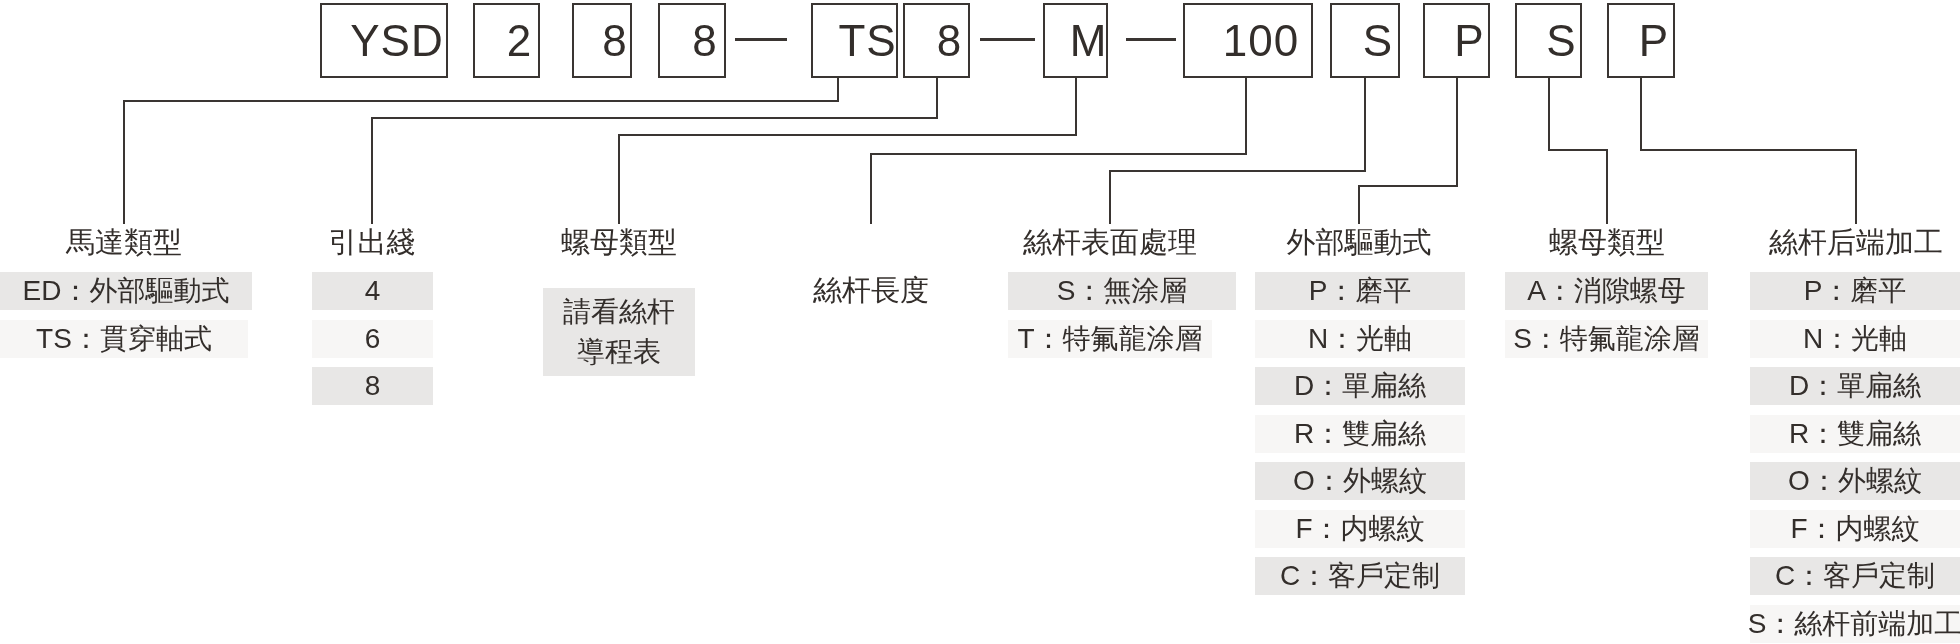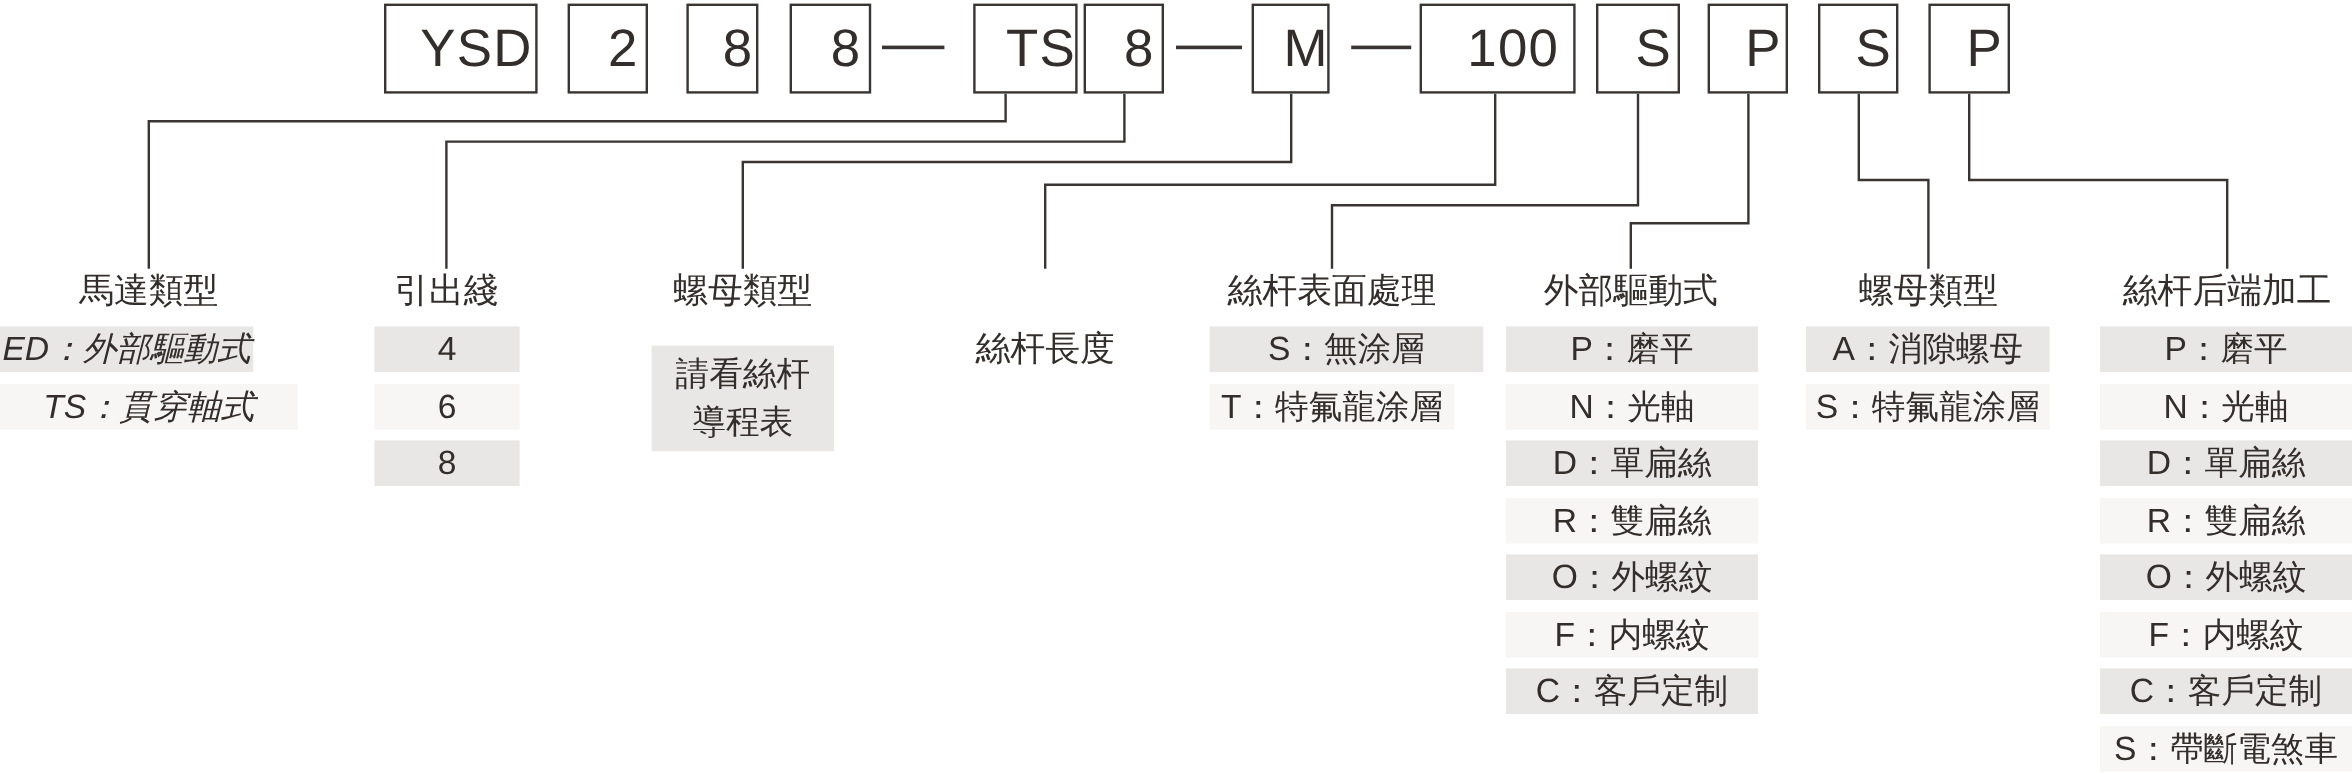--- a/index.html
+++ b/index.html
@@ -63,22 +63,22 @@
       <div class="code-box" style="left: 1330px; width: 70px;">S</div>
       <div class="code-box" style="left: 1423px; width: 67px;">P</div>
       <div class="code-box" style="left: 1515px; width: 67px;">S</div>
       <div class="code-box" style="left: 1607px; width: 68px;">P</div>
       <div class="dash" style="left: 735px; width: 52px;"></div>
       <div class="dash" style="left: 980px; width: 55px;"></div>
       <div class="dash" style="left: 1126px; width: 50px;"></div>
     </div>
   <div id="columns">
       <div class="col-header" style="left: -36px;">馬達類型</div>
-      <div class="opt-row gray" style="left: 0px; width: 211px; top: 272px; font-style: italic;">ED：外部驅動式</div>
-      <div class="opt-row light" style="left: 0px; width: 248px; top: 319.5px; font-style: italic;">TS：貫穿軸式</div>
+      <div class="opt-row gray" style="left: 0px; width: 252px; top: 272px;">ED：外部驅動式</div>
+      <div class="opt-row light" style="left: 0px; width: 248px; top: 319.5px;">TS：貫穿軸式</div>
       <div class="col-header" style="left: 212px;">引出綫</div>
       <div class="opt-row gray" style="left: 312px; width: 121px; top: 272px;">4</div>
       <div class="opt-row light" style="left: 312px; width: 121px; top: 319.5px;">6</div>
       <div class="opt-row gray" style="left: 312px; width: 121px; top: 367px;">8</div>
       <div class="col-header" style="left: 459px;">螺母類型</div>
       <div class="opt-merged" style="left: 543px; width: 152px; top: 288px; height: 88px;">
         <div>請看絲杆</div>
         <div>導程表</div>
       </div>
       <div class="col-header" style="left: 711px; margin-top: 48px;">絲杆長度</div>
@@ -97,15 +97,15 @@
       <div class="opt-row gray" style="left: 1505px; width: 203px; top: 272px;">A：消隙螺母</div>
       <div class="opt-row light" style="left: 1505px; width: 203px; top: 319.5px;">S：特氟龍涂層</div>
       <div class="col-header" style="left: 1696px;">絲杆后端加工</div>
       <div class="opt-row gray" style="left: 1750px; width: 210px; top: 272px;">P：磨平</div>
       <div class="opt-row light" style="left: 1750px; width: 210px; top: 319.5px;">N：光軸</div>
       <div class="opt-row gray" style="left: 1750px; width: 210px; top: 367px;">D：單扁絲</div>
       <div class="opt-row light" style="left: 1750px; width: 210px; top: 414.5px;">R：雙扁絲</div>
       <div class="opt-row gray" style="left: 1750px; width: 210px; top: 462px;">O：外螺紋</div>
       <div class="opt-row light" style="left: 1750px; width: 210px; top: 509.5px;">F：内螺紋</div>
       <div class="opt-row gray" style="left: 1750px; width: 210px; top: 557px;">C：客戶定制</div>
-      <div class="opt-row light" style="left: 1750px; width: 210px; top: 604.5px;">S：帶斷電煞車</div>
+      <div class="opt-row light" style="left: 1750px; width: 210px; top: 604.5px;">S：絲杆前端加工</div>
     </div>
 </div>
 
 </body></html>

